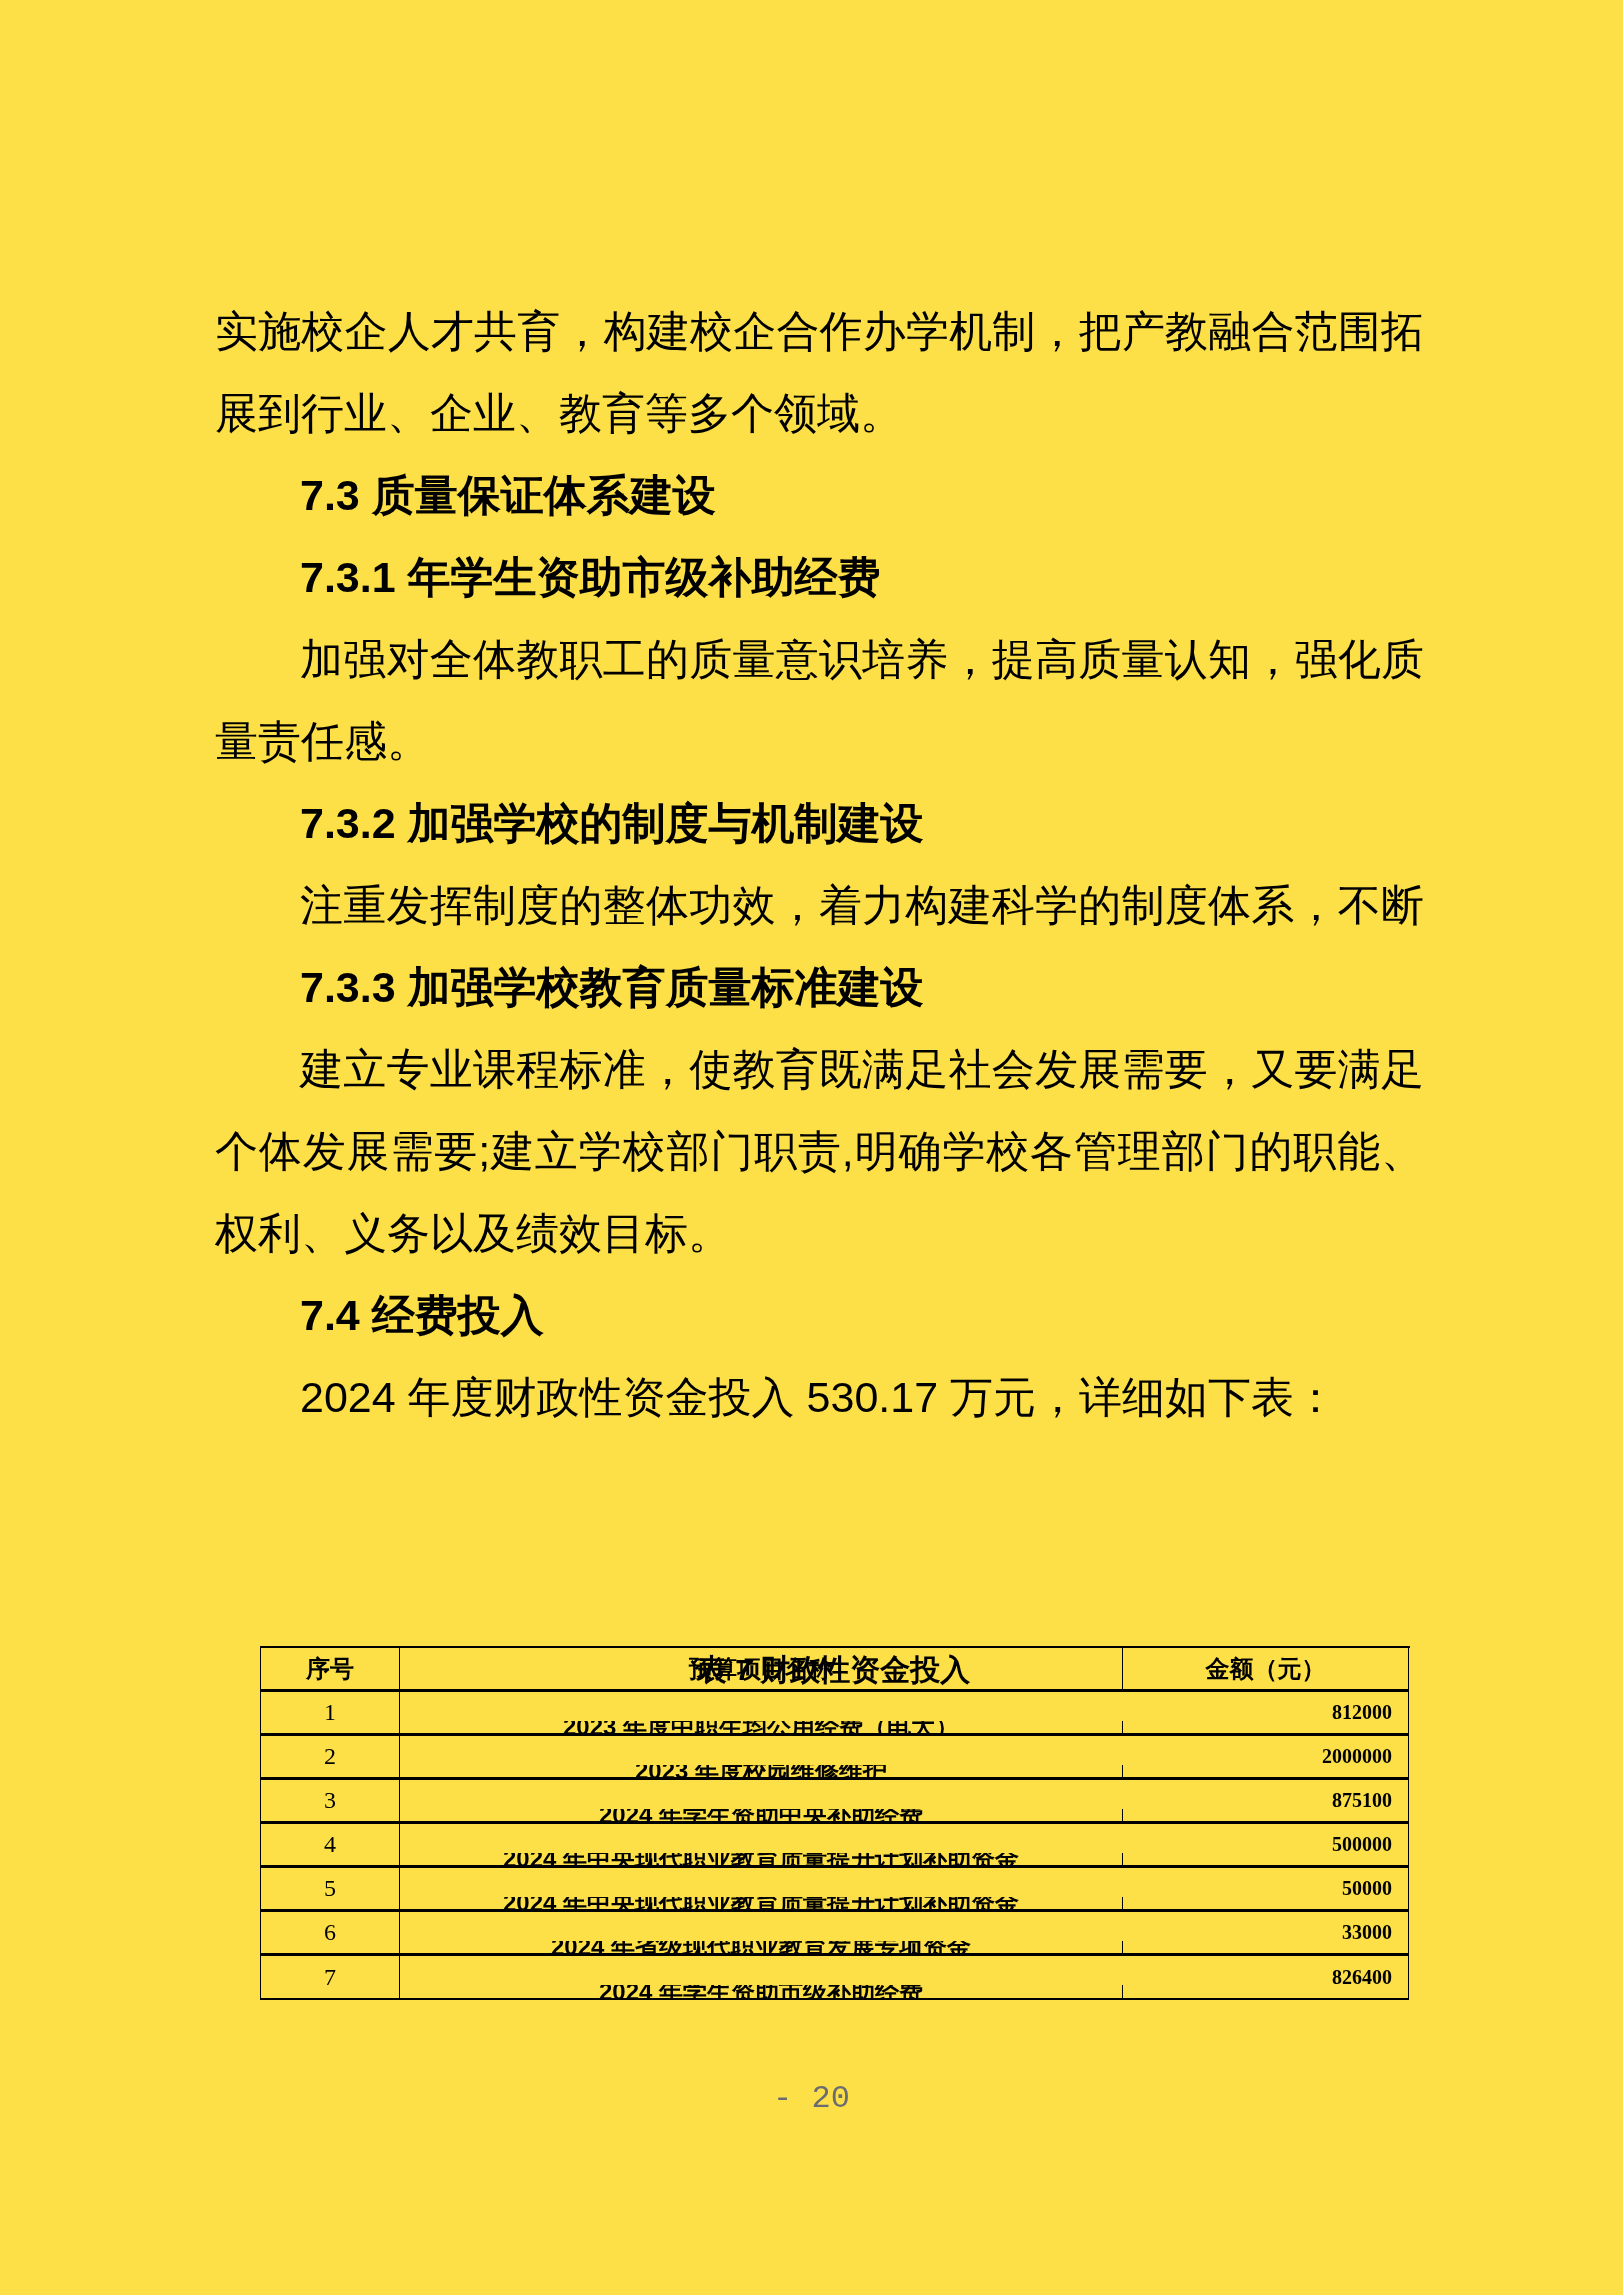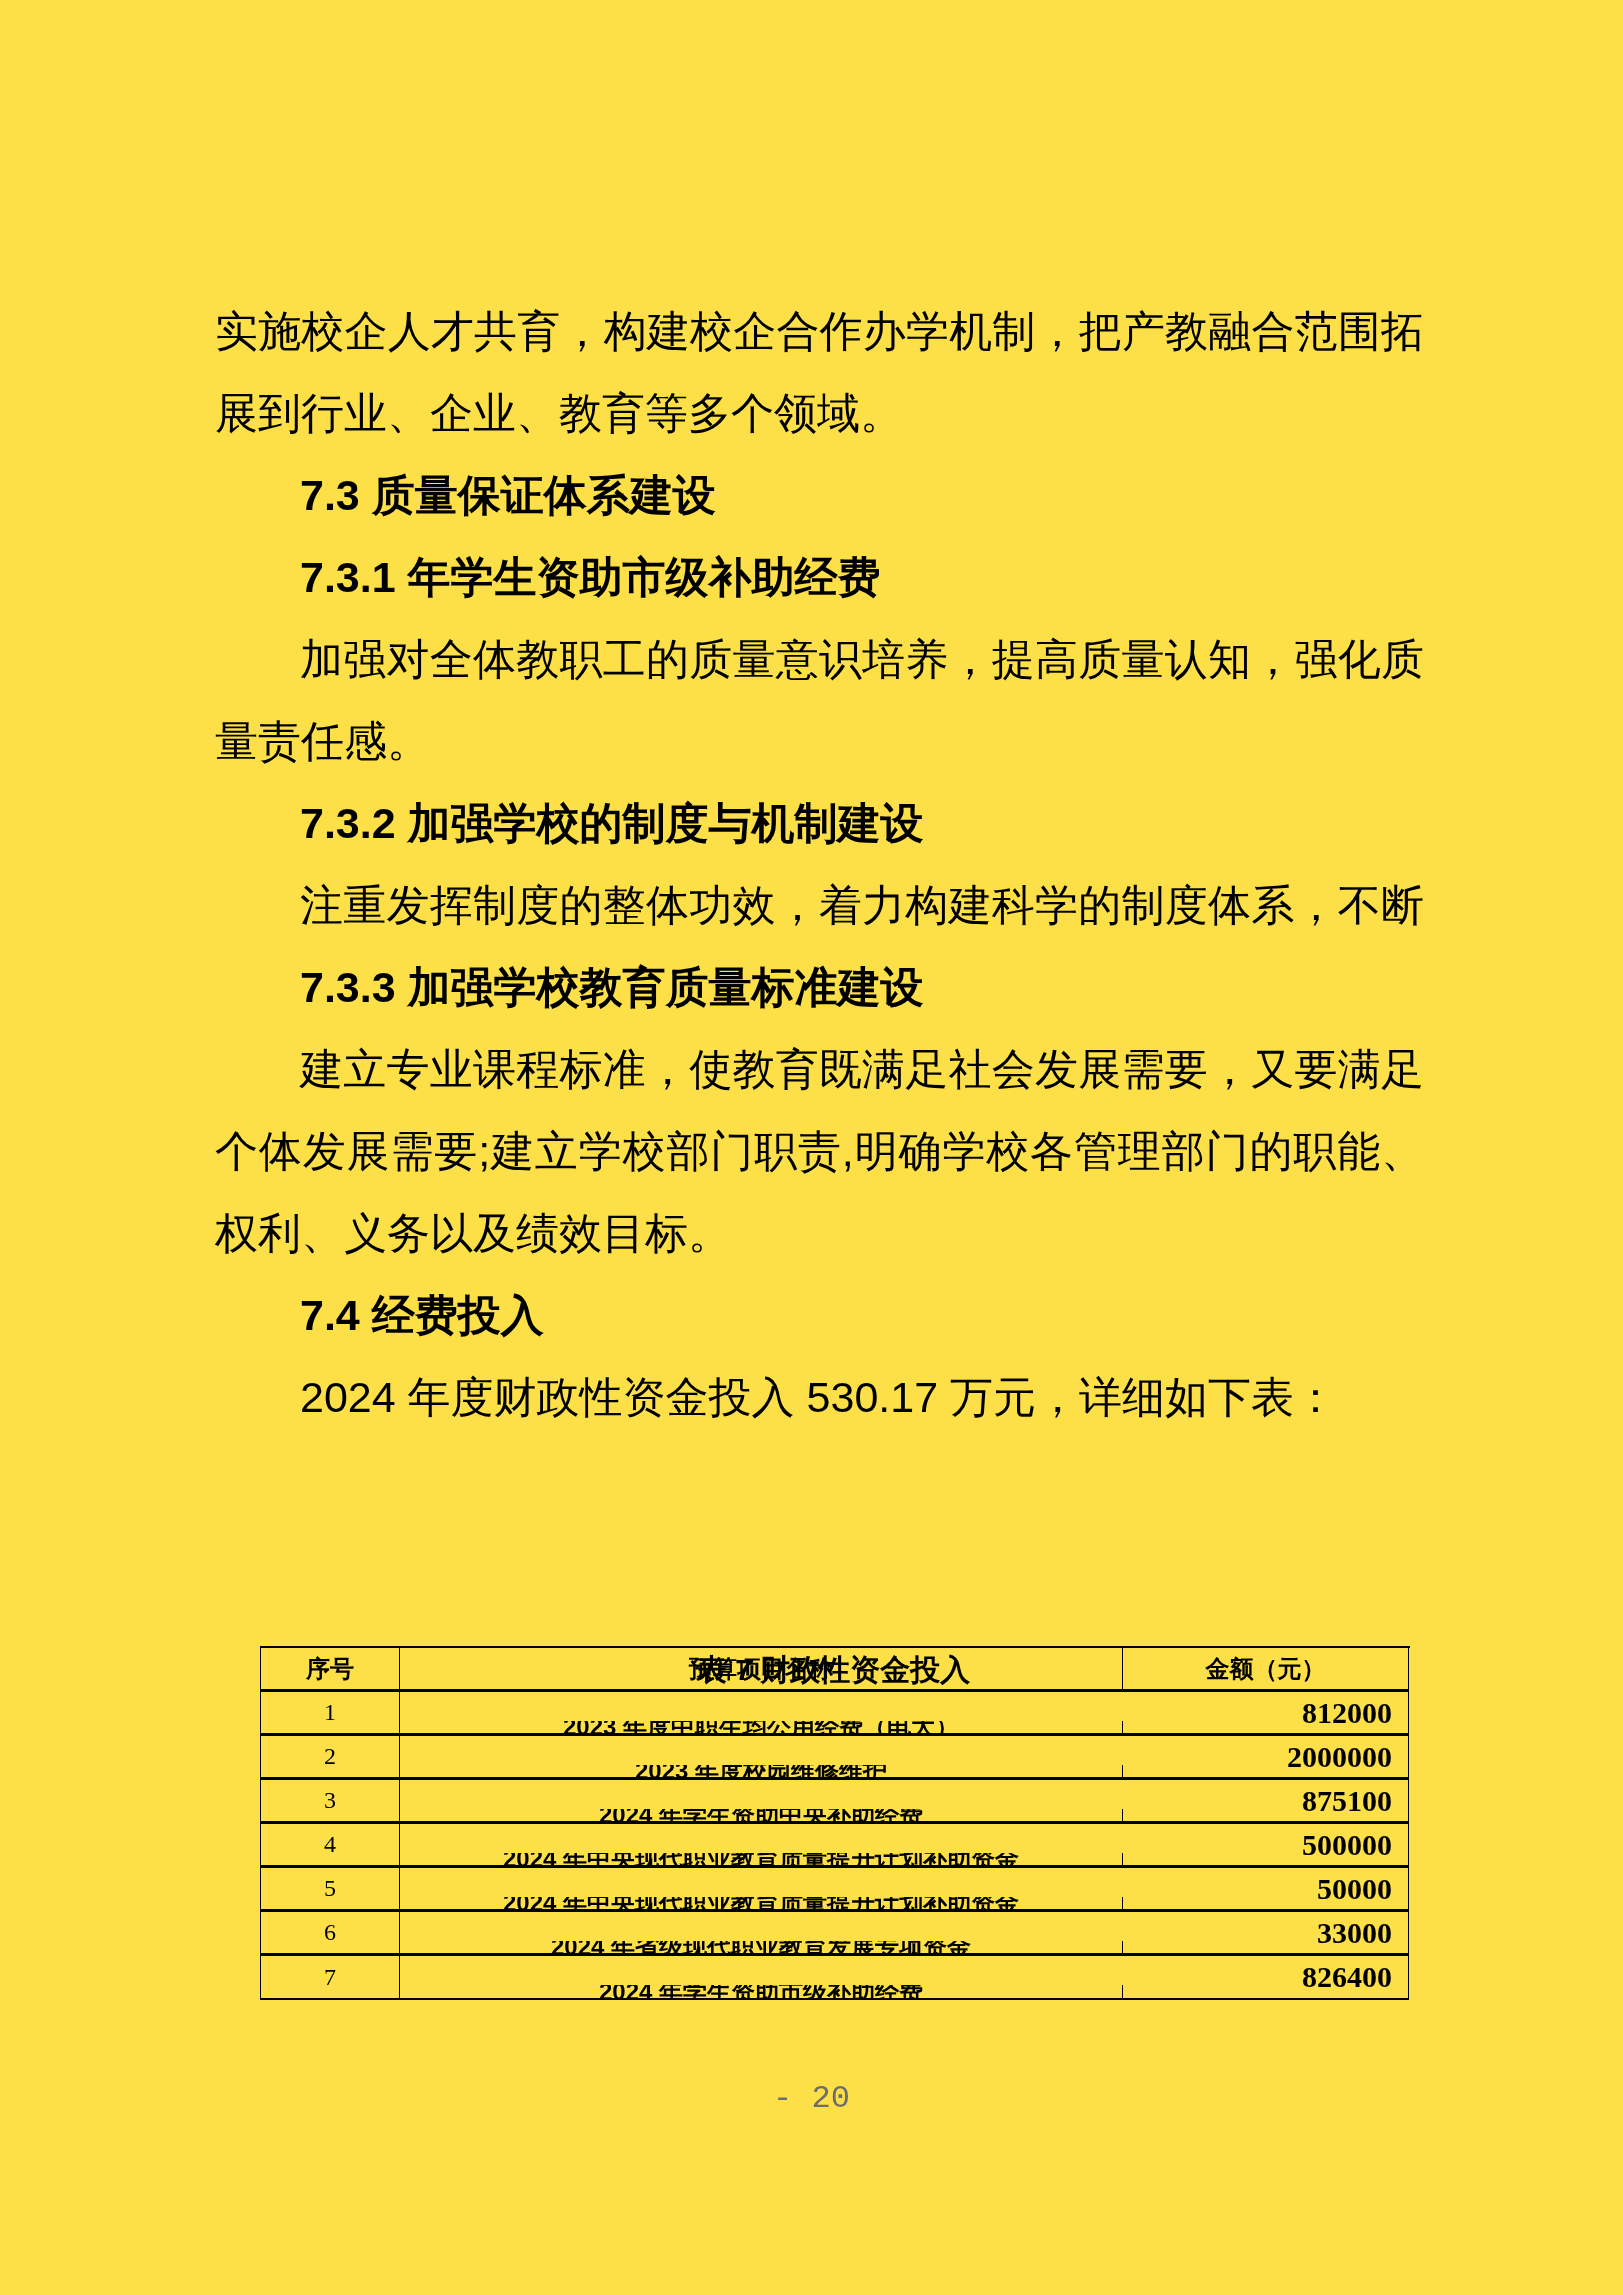--- a/index.html
+++ b/index.html
@@ -74,21 +74,21 @@
   }
   .cell.hdr { font-weight: 700; }
   .cell.name { font-weight: 700; margin-top: 29px; }
   .cell.no {
     font-family: "Liberation Serif", serif;
     font-weight: 400;
   }
   .cell.amt {
     font-family: "Liberation Serif", serif;
     font-weight: 700;
-    font-size: 30px;
+    font-size: 20px;
     justify-content: flex-end;
     padding-right: 16px;
   }
   .row-last { border-bottom: 2.7px solid #000; }
 
   
   .footer {
     position: absolute;
     left: 0;
     top: 2077px;

